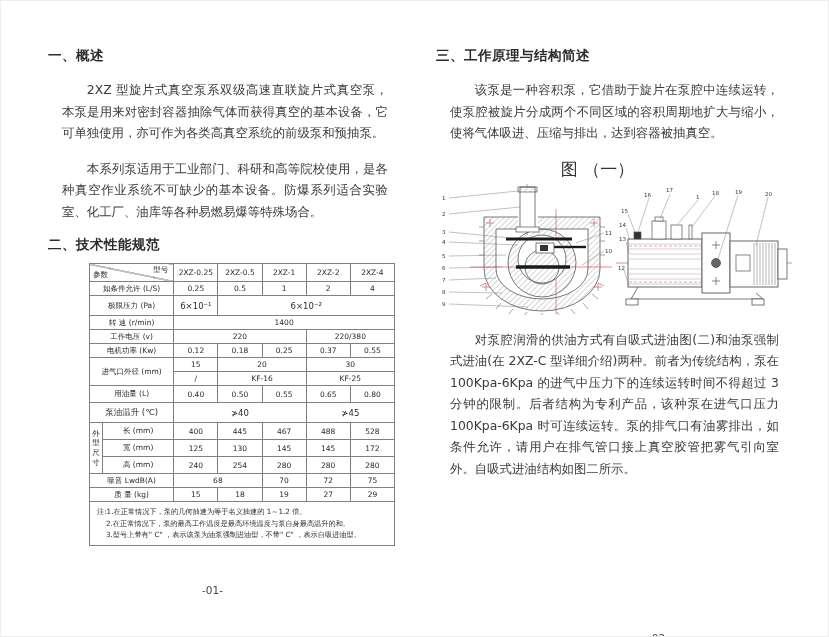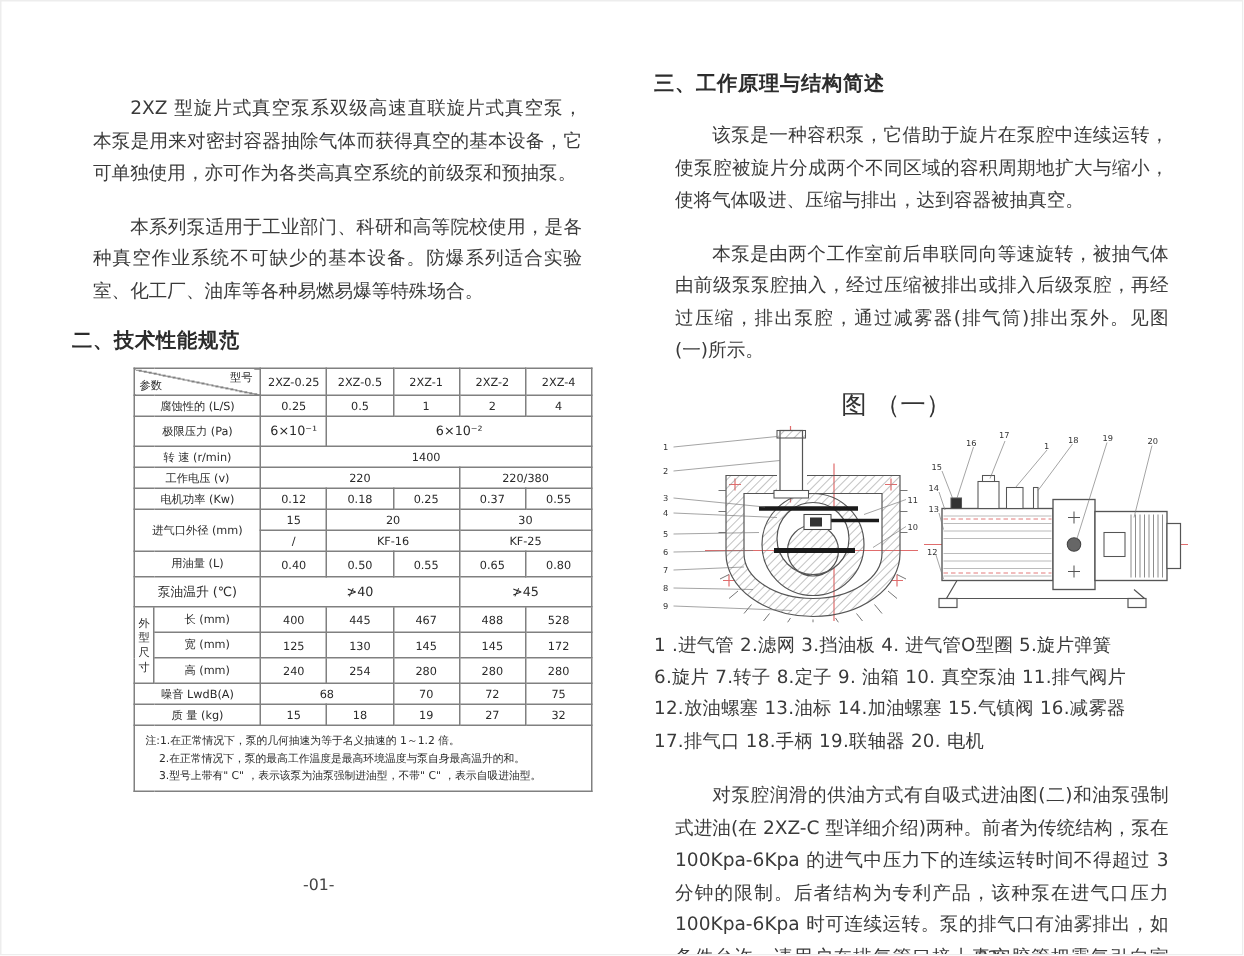--- a/index.html
+++ b/index.html
@@ -39,20 +39,21 @@
   .pagenum{position:absolute;top:583px;font-size:10.5px;color:#444;}
   .pagenum-left{left:201px;}
   .pagenum-right{left:647px;margin-top:48px;}
 </style>
 </head>
 <body>
 
 <div class="canvas">
 
   <div class="page page-left">
+    <h1 class="sec-title">一、概述</h1>
     <p class="body-p">2XZ 型旋片式真空泵系双级高速直联旋片式真空泵，本泵是用来对密封容器抽除气体而获得真空的基本设备，它可单独使用，亦可作为各类高真空系统的前级泵和预抽泵。</p>
     <p class="body-p">本系列泵适用于工业部门、科研和高等院校使用，是各种真空作业系统不可缺少的基本设备。防爆系列适合实验室、化工厂、油库等各种易燃易爆等特殊场合。</p>
 
     <h1 class="sec-title sec2-title">二、技术性能规范</h1>
 
     <table class="spec-table">
       <colgroup>
         <col class="col-a">
           <col class="col-b">
         <col class="col-m">
@@ -67,21 +68,21 @@
           <span class="corner-param">参数</span>
           <span class="corner-model">型号</span>
         </td>
         <td>2XZ-0.25</td>
         <td>2XZ-0.5</td>
         <td>2XZ-1</td>
         <td>2XZ-2</td>
         <td>2XZ-4</td>
       </tr>
       <tr>
-        <td class="lbl" colspan="2">腐蚀性的 (L/S)</td>
+        <td class="lbl" colspan="2">如条件允许 (L/S)</td>
         <td>0.25</td>
         <td>0.5</td>
         <td>1</td>
         <td>2</td>
         <td>4</td>
       </tr>
       <tr>
         <td class="lbl" colspan="2">极限压力 (Pa)</td>
         <td class="tall">6×10⁻¹</td>
         <td class="tall" colspan="4">6×10⁻²</td>
@@ -158,37 +159,36 @@
         <td>70</td>
         <td>72</td>
         <td>75</td>
       </tr>
       <tr>
         <td class="lbl" colspan="2">质 量 (kg)</td>
         <td>15</td>
         <td>18</td>
         <td>19</td>
         <td>27</td>
-        <td>32</td>
+        <td>29</td>
       </tr>
       <tr>
         <td class="notes-cell" colspan="7">
           <div class="note-line">注:1.在正常情况下，泵的几何抽速为等于名义抽速的 1～1.2 倍。</div>
           <div class="note-line indent">2.在正常情况下，泵的最高工作温度是最高环境温度与泵自身最高温升的和。</div>
           <div class="note-line indent">3.型号上带有" C" ，表示该泵为油泵强制进油型，不带" C" ，表示自吸进油型。</div>
         </td>
       </tr>
     </tbody>
       </table>
   </div>
 
   <div class="page page-right">
     <h1 class="sec-title">三、工作原理与结构简述</h1>
     <p class="body-p">该泵是一种容积泵，它借助于旋片在泵腔中连续运转，使泵腔被旋片分成两个不同区域的容积周期地扩大与缩小，使将气体吸进、压缩与排出，达到容器被抽真空。</p>
-    <p class="body-p">本泵是由两个工作室前后串联同向等速旋转，被抽气体由前级泵泵腔抽入，经过压缩被排出或排入后级泵腔，再经过压缩，排出泵腔，通过减雾器(排气筒)排出泵外。见图(一)所示。</p>
 
     <div class="fig-caption">图 （一）</div>
 
     <div class="figure-row">
 
       <svg width="176" height="132" viewBox="0 0 176 132">
         <defs>
           <pattern id="hatch" width="4" height="4" patternTransform="rotate(45)" patternUnits="userSpaceOnUse">
             <line x1="0" y1="0" x2="0" y2="4" stroke="#8a8a8a" stroke-width="0.7"></line>
           </pattern>
@@ -337,25 +337,19 @@
           <text x="119" y="11">19</text>
           <text x="149" y="13">20</text>
           <text x="5" y="30">15</text>
           <text x="3" y="44">14</text>
           <text x="3" y="58">13</text>
           <text x="2" y="87">12</text>
         </g>
       </svg>
     </div>
 
-    <div class="parts-block">
-      <p class="parts-line">1 .进气管 2.滤网 3.挡油板 4. 进气管O型圈 5.旋片弹簧</p>
-      <p class="parts-line">6.旋片 7.转子 8.定子 9. 油箱  10. 真空泵油  11.排气阀片</p>
-      <p class="parts-line">12.放油螺塞  13.油标  14.加油螺塞  15.气镇阀  16.减雾器</p>
-      <p class="parts-line">17.排气口  18.手柄  19.联轴器  20. 电机</p>
-    </div>
 
     <p class="body-p">对泵腔润滑的供油方式有自吸式进油图(二)和油泵强制式进油(在 2XZ-C 型详细介绍)两种。前者为传统结构，泵在 100Kpa-6Kpa 的进气中压力下的连续运转时间不得超过 3 分钟的限制。后者结构为专利产品，该种泵在进气口压力 100Kpa-6Kpa 时可连续运转。泵的排气口有油雾排出，如条件允许，请用户在排气管口接上真空胶管把雾气引向室外。自吸式进油结构如图二所示。</p>
   </div>
 
   <div class="pagenum pagenum-left">-01-</div>
   <div class="pagenum pagenum-right">-02-</div>
 </div>
 
 </body></html>

